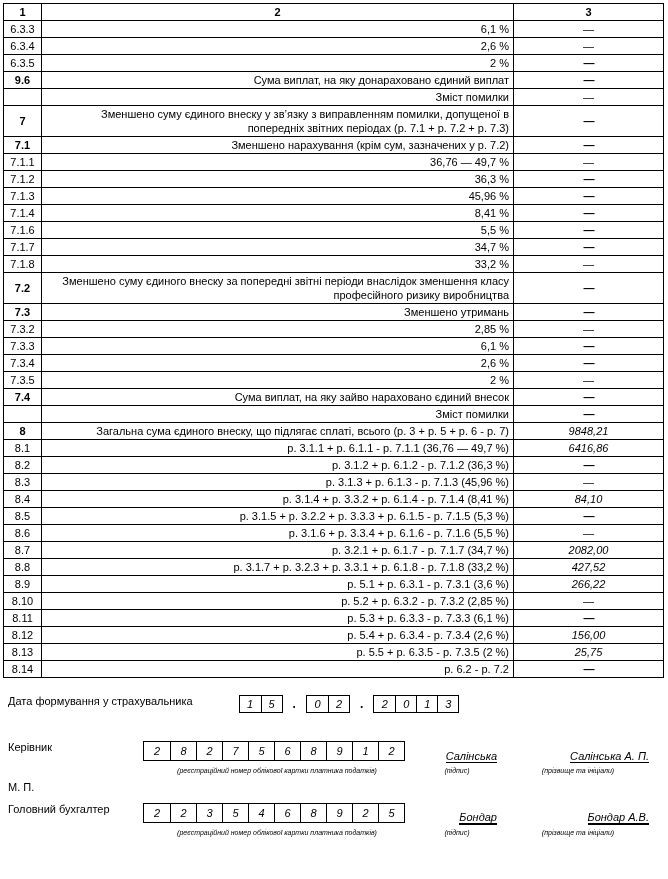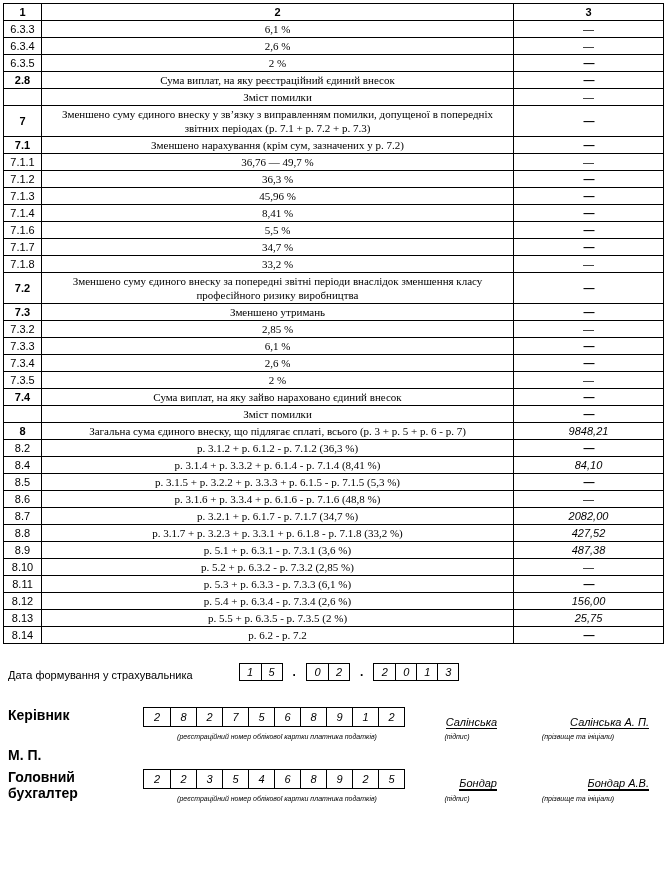--- a/index.html
+++ b/index.html
@@ -20,47 +20,47 @@
   table.report th, table.report td {
     border: 1px solid #000;
     font-size: 11px;
     line-height: 14px;
     padding: 1px 4px;
     vertical-align: middle;
   }
   table.report th { font-weight: bold; text-align: center; height: 17px; }
   td.cell-num { text-align: center; padding: 1px 1px; }
   td.cell-num.b { font-weight: bold; }
-  td.cell-text { text-align: center; font-family: Liberation Serif, serif; }
+  td.cell-text { text-align: right; }
   td.cell-val { text-align: center; }
   td.cell-val.it { font-style: italic; }
   td.cell-val.vb { font-weight: bold; letter-spacing: -1px; }
 
   
-  .date-row { display: flex; align-items: flex-end; margin: 17px 0 0 5px; height: 20px; }
+  .date-row { display: flex; align-items: flex-start; margin: 17px 0 0 5px; height: 20px; }
   .date-label { font-size: 11px; }
   .date-boxes { display: flex; align-items: center; margin-left: 46px; }
   .box-group { display: flex; border: 1px solid #000; }
   .dcell {
     width: 21px; height: 16px;
     display: flex; align-items: center; justify-content: center;
     font-size: 11px; font-style: italic;
     border-left: 1px solid #000;
   }
   .dcell:first-child { border-left: none; }
   .dot { font-weight: bold; font-size: 12px; margin: 0 10px; }
 
   
   .footer {
     margin: 26px 0 0 5px;
     display: grid;
     grid-template-columns: 135px 268px 92px 150px;
     column-gap: 0;
   }
-  .f-role { font-size: 14px; font-weight: bold; align-self: center; }
+  .f-role { font-size: 11px; font-weight: normal; align-self: center; }
   .f-reg { justify-self: start; align-self: center; }
   .regwrap { display: flex; border: 1px solid #000; width: max-content; }
   .rcell {
     width: 26px; height: 18px;
     display: flex; align-items: center; justify-content: center;
     font-size: 11px; font-style: italic;
     border-left: 1px solid #000;
   }
   .rcell:first-child { border-left: none; }
   .sig, .nm {
@@ -108,22 +108,22 @@
           <td class="cell-num">6.3.4</td>
           <td class="cell-text">2,6 %</td>
           <td class="cell-val">—</td>
         </tr>
         <tr>
           <td class="cell-num">6.3.5</td>
           <td class="cell-text">2 %</td>
           <td class="cell-val vb">—</td>
         </tr>
         <tr>
-          <td class="cell-num b">2.8</td>
-          <td class="cell-text">Сума виплат, на яку реєстраційний єдиний внесок</td>
+          <td class="cell-num b">9.6</td>
+          <td class="cell-text">Сума виплат, на яку донараховано єдиний виплат</td>
           <td class="cell-val vb">—</td>
         </tr>
         <tr>
           <td class="cell-num"></td>
           <td class="cell-text">Зміст помилки</td>
           <td class="cell-val">—</td>
         </tr>
         <tr>
           <td class="cell-num b">7</td>
           <td class="cell-text">Зменшено суму єдиного внеску у зв’язку з виправленням помилки, допущеної в попередніх звітних періодах (р. 7.1 + р. 7.2 + р. 7.3)</td>
@@ -208,53 +208,63 @@
           <td class="cell-num"></td>
           <td class="cell-text">Зміст помилки</td>
           <td class="cell-val vb">—</td>
         </tr>
         <tr>
           <td class="cell-num b">8</td>
           <td class="cell-text">Загальна сума єдиного внеску, що підлягає сплаті, всього (р. 3 + р. 5 + р. 6 - р. 7)</td>
           <td class="cell-val it">9848,21</td>
         </tr>
         <tr>
+          <td class="cell-num">8.1</td>
+          <td class="cell-text">р. 3.1.1 + р. 6.1.1 - р. 7.1.1 (36,76 — 49,7 %)</td>
+          <td class="cell-val it">6416,86</td>
+        </tr>
+        <tr>
           <td class="cell-num">8.2</td>
           <td class="cell-text">р. 3.1.2 + р. 6.1.2 - р. 7.1.2 (36,3 %)</td>
           <td class="cell-val vb">—</td>
+        </tr>
+        <tr>
+          <td class="cell-num">8.3</td>
+          <td class="cell-text">р. 3.1.3 + р. 6.1.3 - р. 7.1.3 (45,96 %)</td>
+          <td class="cell-val">—</td>
         </tr>
         <tr>
           <td class="cell-num">8.4</td>
           <td class="cell-text">р. 3.1.4 + р. 3.3.2 + р. 6.1.4 - р. 7.1.4 (8,41 %)</td>
           <td class="cell-val it">84,10</td>
         </tr>
         <tr>
           <td class="cell-num">8.5</td>
           <td class="cell-text">р. 3.1.5 + р. 3.2.2 + р. 3.3.3 + р. 6.1.5 - р. 7.1.5 (5,3 %)</td>
           <td class="cell-val vb">—</td>
         </tr>
         <tr>
           <td class="cell-num">8.6</td>
-          <td class="cell-text">р. 3.1.6 + р. 3.3.4 + р. 6.1.6 - р. 7.1.6 (48,8 %)</td>
+          <td class="cell-text">р. 3.1.6 + р. 3.3.4 + р. 6.1.6 - р. 7.1.6 (5,5 %)</td>
           <td class="cell-val">—</td>
         </tr>
         <tr>
           <td class="cell-num">8.7</td>
           <td class="cell-text">р. 3.2.1 + р. 6.1.7 - р. 7.1.7 (34,7 %)</td>
           <td class="cell-val it">2082,00</td>
         </tr>
         <tr>
           <td class="cell-num">8.8</td>
           <td class="cell-text">р. 3.1.7 + р. 3.2.3 + р. 3.3.1 + р. 6.1.8 - р. 7.1.8 (33,2 %)</td>
           <td class="cell-val it">427,52</td>
         </tr>
         <tr>
           <td class="cell-num">8.9</td>
           <td class="cell-text">р. 5.1 + р. 6.3.1 - р. 7.3.1 (3,6 %)</td>
-          <td class="cell-val it">487,38</td>
+          <td class="cell-val it">266,22</td>
         </tr>
         <tr>
           <td class="cell-num">8.10</td>
           <td class="cell-text">р. 5.2 + р. 6.3.2 - р. 7.3.2 (2,85 %)</td>
           <td class="cell-val">—</td>
         </tr>
         <tr>
           <td class="cell-num">8.11</td>
           <td class="cell-text">р. 5.3 + р. 6.3.3 - р. 7.3.3 (6,1 %)</td>
           <td class="cell-val vb">—</td>

